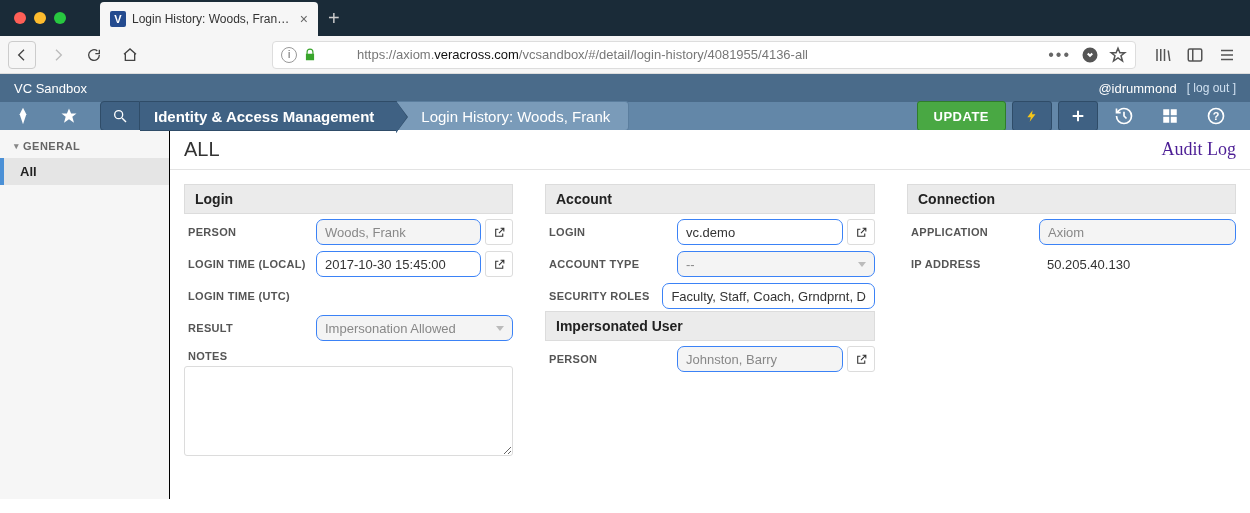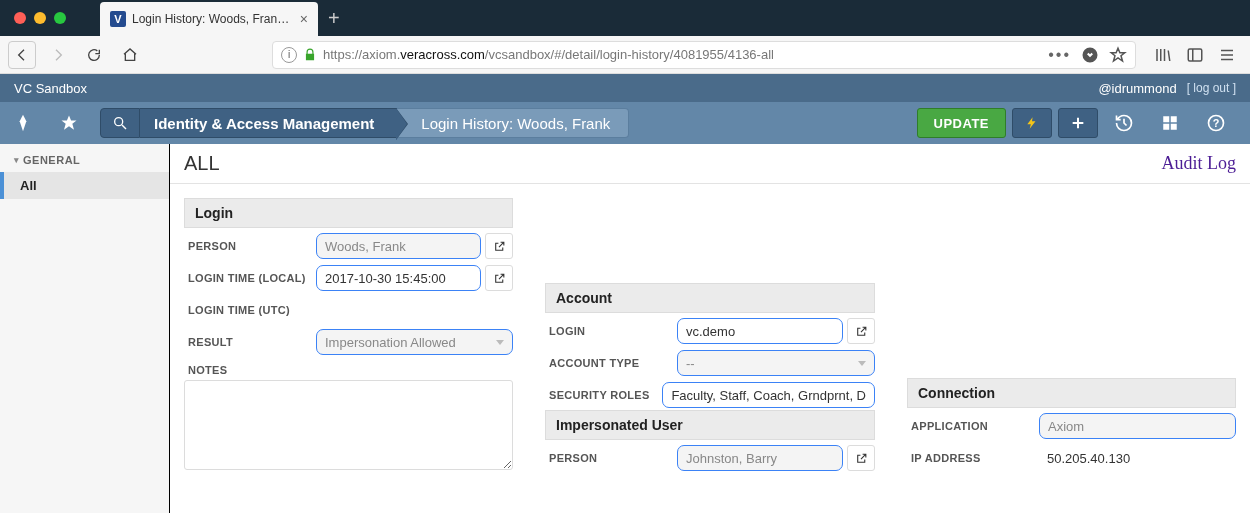--- a/index.html
+++ b/index.html
@@ -18,32 +18,32 @@
   .tab-close { font-size: 14px; color: #666; margin-left: 6px; }
   .newtab { color: #ccc; font-size: 20px; margin-left: 10px; }
 
   .addrbar { height: 38px; background: #f6f6f6; border-bottom: 1px solid #ddd; display: flex; align-items: center; padding: 0 8px; gap: 8px; }
   .navbtn { width: 28px; height: 28px; display: flex; align-items: center; justify-content: center; color: #444; border-radius: 4px; }
   .navbtn.dis { color: #bbb; }
   .navbtn svg { width: 16px; height: 16px; }
   .urlbox { flex: 1; height: 28px; background: #fff; border: 1px solid #ddd; border-radius: 4px; display: flex; align-items: center; padding: 0 8px; gap: 6px; margin-left: 120px; margin-right: 10px; }
   .urlbox .info { width:16px; height:16px; border:1px solid #999; border-radius:50%; display:flex; align-items:center; justify-content:center; font-size:10px; color:#555;}
   .lock { color: #39a52c; }
-  .url { font-size: 13px; color: #777; white-space: nowrap; }
+  .url { font-size: 13px; color: #777; white-space: nowrap; margin-left: 34px; }
   .url b { color: #111; font-weight: 500; }
   .right-icons { display: flex; align-items: center; gap: 14px; padding-right: 6px; color: #555; }
   .right-icons svg { width: 18px; height: 18px; }
 
   
   .appbar { height: 28px; background: #4a6b8a; color: #fff; display: flex; align-items: center; justify-content: space-between; padding: 0 14px; font-size: 13px;}
   .appbar-right { display: flex; align-items: center; gap: 10px; }
   .appbar-right a { color: #cfe0f0; font-size: 12px; }
 
   
-  .toolbar { height: 42px; background: #6387a8; display: flex; align-items: center; color: #fff; }
+  .toolbar { height: 28px; background: #6387a8; display: flex; align-items: center; color: #fff; }
   .tool-left { display: flex; align-items: center; gap: 0; height: 100%; }
   .ticon { width: 46px; height: 100%; display: flex; align-items: center; justify-content: center; }
   .ticon svg { width: 20px; height: 20px; fill: #fff; }
   .searchbtn { width: 40px; height: 30px; background: #3f6183; margin-left: 8px; border: 1px solid #2f4c68; border-radius: 4px 0 0 4px; display:flex; align-items:center; justify-content:center;}
   .crumb1 { height: 30px; background: #3f6183; border: 1px solid #2f4c68; border-left:none; display:flex; align-items:center; padding: 0 22px 0 14px; font-size: 15px; font-weight:600; position:relative;}
   .crumb1:after { content:""; position:absolute; right:-11px; top:-1px; width:0;height:0; border-top:16px solid transparent; border-bottom:16px solid transparent; border-left:11px solid #3f6183; z-index:2;}
   .crumb1:before { content:""; position:absolute; right:-12px; top:-1px; width:0;height:0; border-top:16px solid transparent; border-bottom:16px solid transparent; border-left:12px solid #2f4c68; z-index:1;}
   .crumb2 { height: 30px; background: #7a9bb9; border: 1px solid #5b7e9e; border-left:none; display:flex; align-items:center; padding: 0 18px 0 24px; font-size: 15px; border-radius: 0 4px 4px 0;}
   .tool-right { margin-left: auto; display:flex; align-items:center; gap: 6px; padding-right: 14px; height:100%;}
   .update { height: 30px; padding: 0 16px; background: #49a843; border: 1px solid #2f7d2a; color:#fff; font-weight:700; font-size:13px; border-radius:3px; letter-spacing: .5px;}
@@ -57,21 +57,21 @@
   .side-section { padding: 10px 12px 6px 14px; font-size: 11px; color: #666; font-weight: 700; letter-spacing: .5px; display:flex; align-items:center; gap:4px;}
   .side-section:before { content:"▾"; font-size: 9px; color:#888;}
   .side-item { padding: 6px 12px 6px 20px; font-size: 13px; color: #222; }
   .side-item.active { background: #e5e5e5; border-left: 4px solid #4b90d6; padding-left: 16px; font-weight:600;}
 
   .main { flex: 1; background: #fff; overflow:auto;}
   .main-head { height: 40px; display:flex; align-items:center; justify-content: space-between; padding: 0 14px; border-bottom: 1px solid #e3e3e3;}
   .main-head h1 { font-size: 20px; font-weight: 400; color:#333;}
   .auditlog { font-size: 18px; color: #4c1d95; font-family: Liberation Serif, serif; }
 
-  .panels { display: flex; gap: 32px; padding: 14px; align-items: flex-end;}
+  .panels { display: flex; gap: 32px; padding: 14px; align-items: flex-start;}
   .panel { width: 330px; }
   .panel-head { background: #ebebeb; border: 1px solid #dcdcdc; padding: 6px 10px; font-size: 14px; font-weight: 700; color:#222;}
   .panel-head.sub { margin-top: -1px;}
   .row { display: flex; align-items: center; height: 32px; }
   .row-label { width: 132px; font-size: 11px; color: #555; font-weight: 600; letter-spacing: .3px; text-transform: uppercase; padding-left: 4px;}
   .row-val { flex:1; display:flex; align-items:center; gap:4px;}
   .field { flex:1; height: 26px; background: #f4f4f4; border: 1px solid #3b82f6; border-radius: 7px; padding: 0 8px; font-size: 13px; color:#333; display:flex; align-items:center; white-space:nowrap; overflow:hidden;}
   .field.white { background: #fff; }
   .field.muted { color: #888; }
   .field.select { position:relative; }

